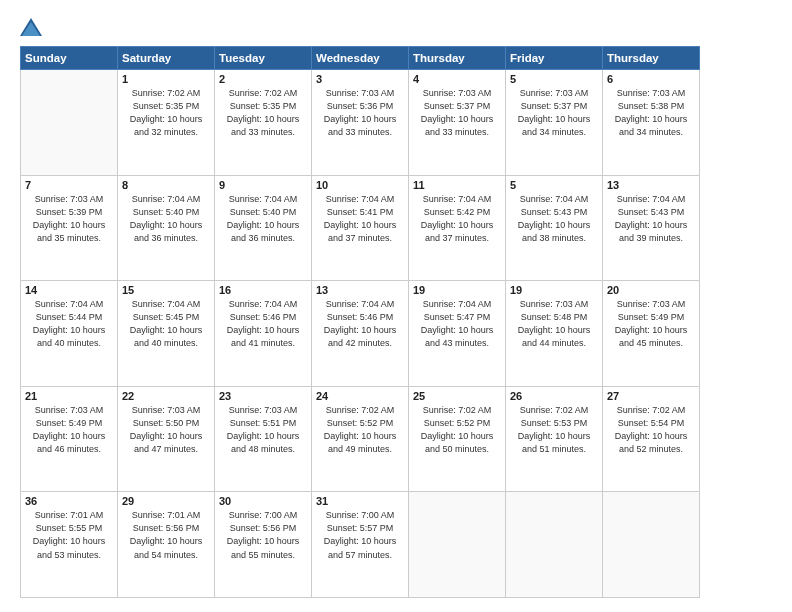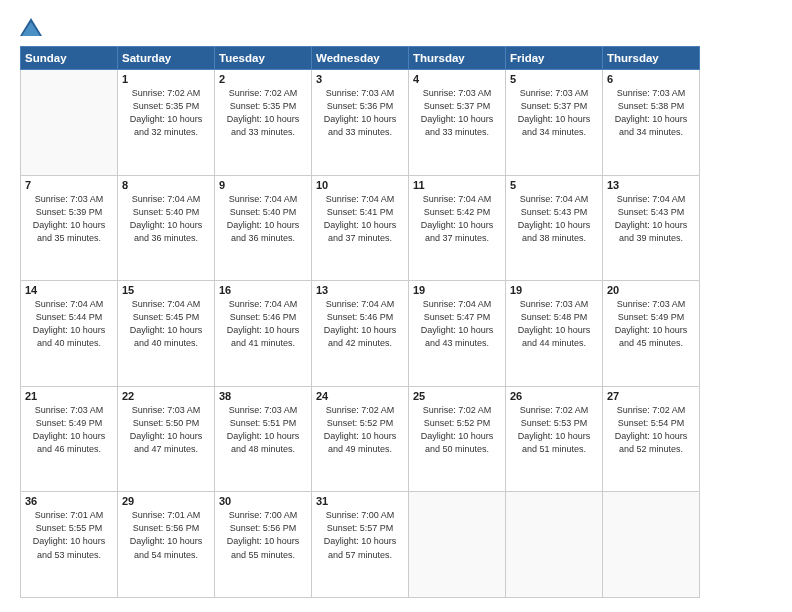--- a/index.html
+++ b/index.html
@@ -211,21 +211,21 @@
         <tr>
           <td>
             <span class="day-num">21</span>
             <div class="day-info">Sunrise: 7:03 AM<br>Sunset: 5:49 PM<br>Daylight: 10 hours <br>and 46 minutes.</div>
           </td>
           <td>
             <span class="day-num">22</span>
             <div class="day-info">Sunrise: 7:03 AM<br>Sunset: 5:50 PM<br>Daylight: 10 hours <br>and 47 minutes.</div>
           </td>
           <td>
-            <span class="day-num">38</span>
+            <span class="day-num">23</span>
             <div class="day-info">Sunrise: 7:03 AM<br>Sunset: 5:51 PM<br>Daylight: 10 hours <br>and 48 minutes.</div>
           </td>
           <td>
             <span class="day-num">24</span>
             <div class="day-info">Sunrise: 7:02 AM<br>Sunset: 5:52 PM<br>Daylight: 10 hours <br>and 49 minutes.</div>
           </td>
           <td>
             <span class="day-num">25</span>
             <div class="day-info">Sunrise: 7:02 AM<br>Sunset: 5:52 PM<br>Daylight: 10 hours <br>and 50 minutes.</div>
           </td>

